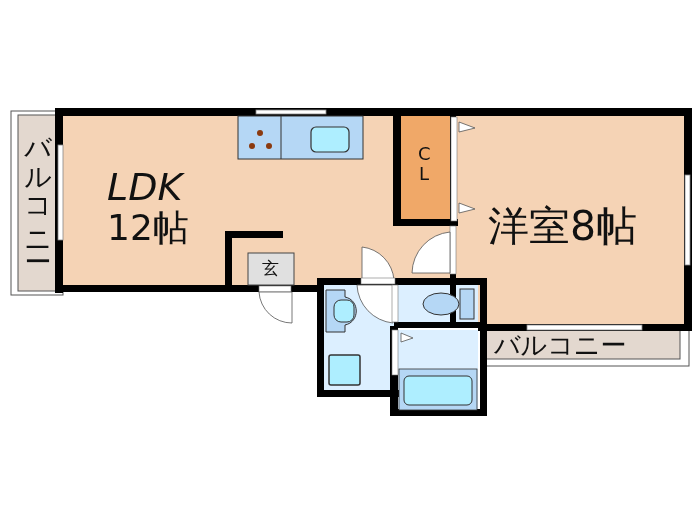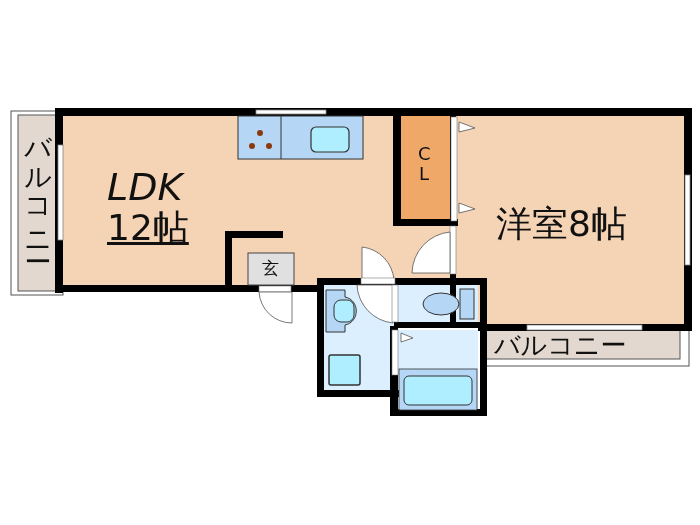--- a/index.html
+++ b/index.html
@@ -118,19 +118,19 @@
     <ellipse cx="441" cy="304" rx="18" ry="11" fill="#b5d7f5" stroke="#333" stroke-width="1"></ellipse>
   </g>
 
   <g>
     <rect x="399" y="369" width="78" height="41" fill="#b5d7f5" stroke="#333" stroke-width="0.8"></rect>
     <rect x="404" y="376" width="68" height="29" rx="5" fill="#aeeeff" stroke="#333" stroke-width="1"></rect>
   </g>
 </svg>
 
 <div class="lbl" style="left:107px;top:168px;font-size:38px;font-style:italic;">LDK</div>
-<div class="lbl" style="left:107px;top:210px;font-size:36px;text-decoration:underline;">12帖</div>
-<div class="lbl" style="left:488px;top:206px;font-size:36px;margin-left:8px;">洋室8帖</div>
+<div class="lbl" style="left:107px;top:210px;font-size:36px;">12帖</div>
+<div class="lbl" style="left:488px;top:206px;font-size:41px;">洋室8帖</div>
 <div class="lbl" style="left:418px;top:145px;font-size:18px;">C</div>
 <div class="lbl" style="left:419px;top:165px;font-size:18px;">L</div>
 <div class="lbl" style="left:262px;top:260px;font-size:17px;">玄</div>
 <div class="lbl" style="left:25px;top:117px;font-size:27px;writing-mode:vertical-rl;letter-spacing:2px;">バルコニー</div>
 <div class="lbl" style="left:494px;top:332px;font-size:26px;">バルコニー</div>
 
 </body></html>

